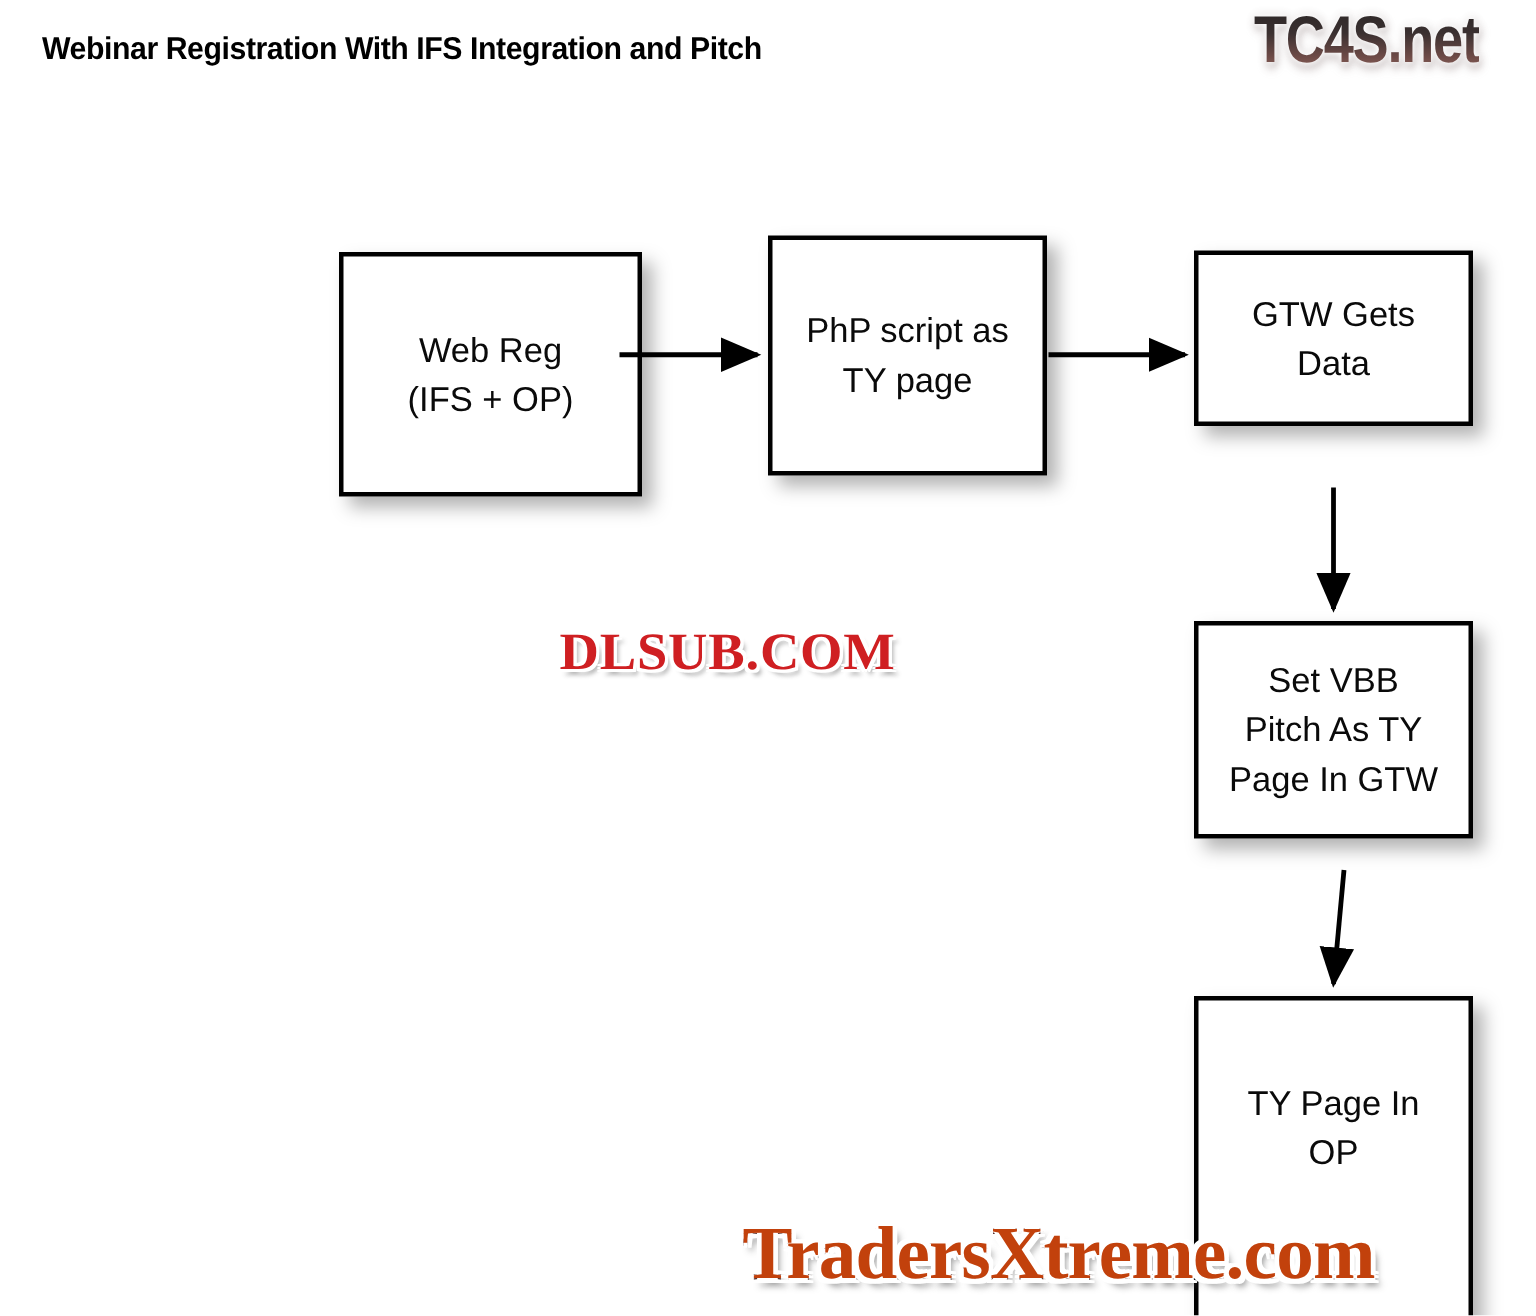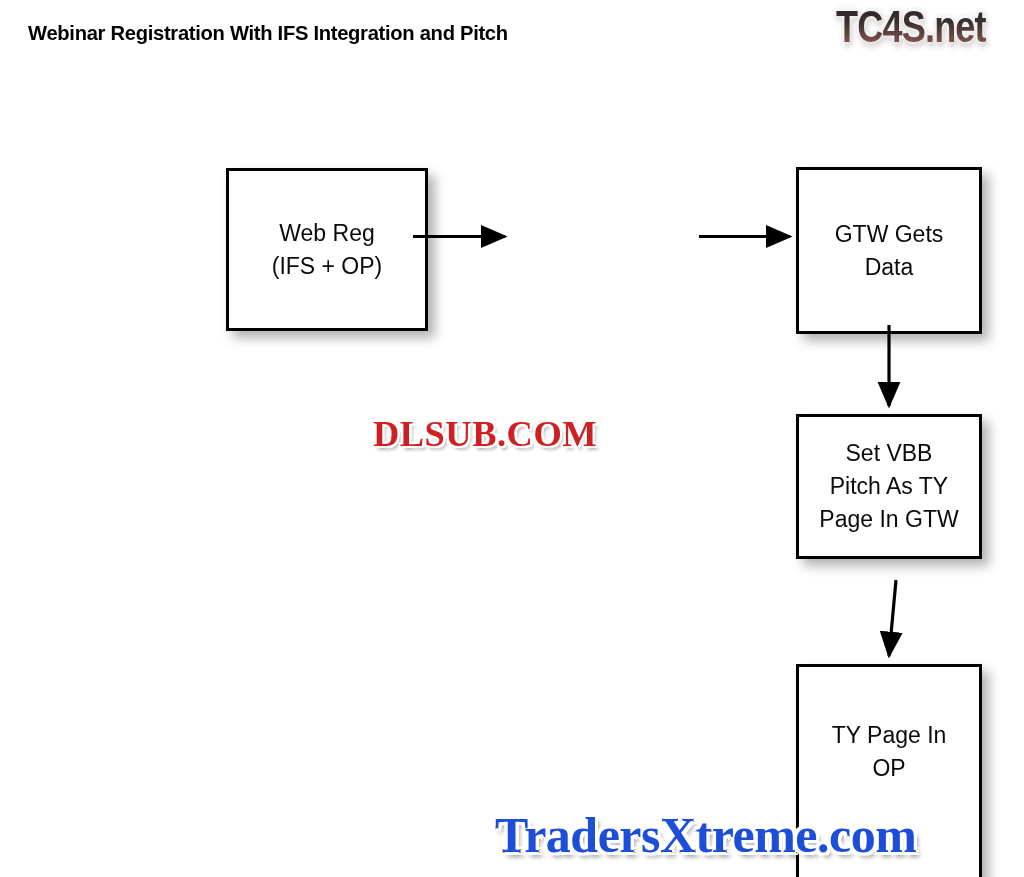--- a/index.html
+++ b/index.html
@@ -104,21 +104,21 @@
        3px 4px 3px rgba(90,90,90,0.45);
   }
 
   #wm-traders {
     left: 495px;
     top: 806px;
     font-family: "Liberation Serif", serif;
     font-size: 50px;
     font-weight: bold;
     letter-spacing: -0.5px;
-    color: #1d4ed8;
+    color: #c2410c;
     transform: scaleX(1.0);
     transform-origin: left top;
     text-shadow:
       -3px 0 0 #ffffff,  3px 0 0 #ffffff,
        0 -3px 0 #ffffff, 0  3px 0 #ffffff,
       -3px -3px 0 #ffffff, 3px -3px 0 #ffffff,
       -3px 3px 0 #ffffff,  3px 3px 0 #ffffff,
       -2px 0 0 #5a3230,  2px 0 0 #5a3230,
        0 -2px 0 #5a3230, 0  2px 0 #5a3230,
        4px 5px 4px rgba(60,60,60,0.5);
@@ -127,22 +127,24 @@
 </head>
 <body>
 
 <div id="canvas">
 
   <div id="diagram-title">Webinar Registration With IFS Integration and Pitch</div>
 
   <div class="node" id="node-web-reg" style="left:226px; top:168px; width:202px; height:163px;">Web Reg
 (IFS + OP)</div>
 
+  <div class="node" id="node-php-script" style="left:512px; top:157px; width:186px; height:160px;">PhP script as
+TY page</div>
 
-  <div class="node" id="node-gtw-data" style="left:796px; top:167px; width:186px; height:167px;">GTW Gets
+  <div class="node" id="node-gtw-data" style="left:796px; top:167px; width:186px; height:117px;">GTW Gets
 Data</div>
 
   <div class="node" id="node-set-vbb" style="left:796px; top:414px; width:186px; height:145px;">Set VBB
 Pitch As TY
 Page In GTW</div>
 
   <div class="node clipped" id="node-ty-page-op" style="left:796px; top:664px; width:186px; height:222px; align-items:flex-start; padding-top:52px;">TY Page In
 OP</div>
 
   <svg id="connectors" viewBox="0 0 1024 877">

